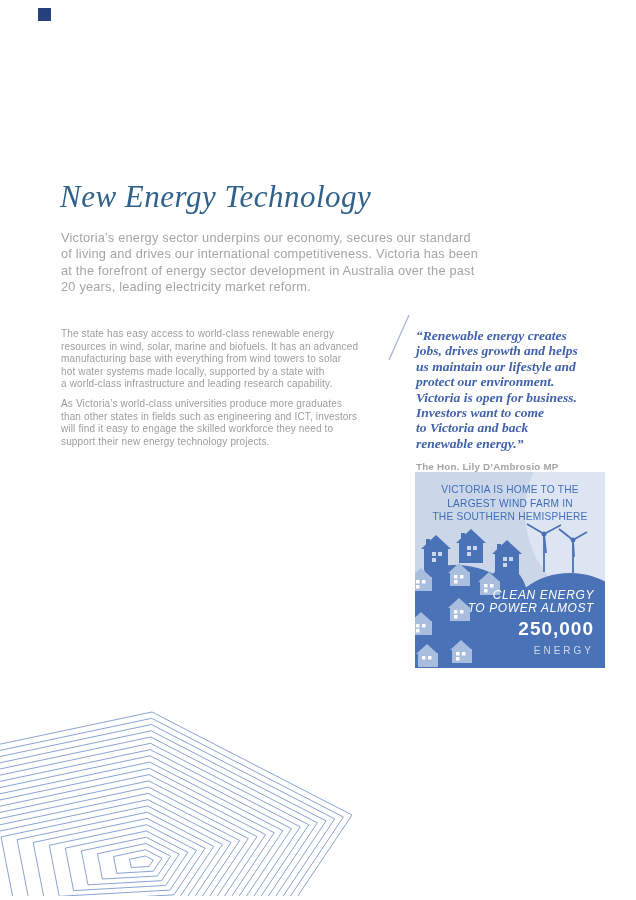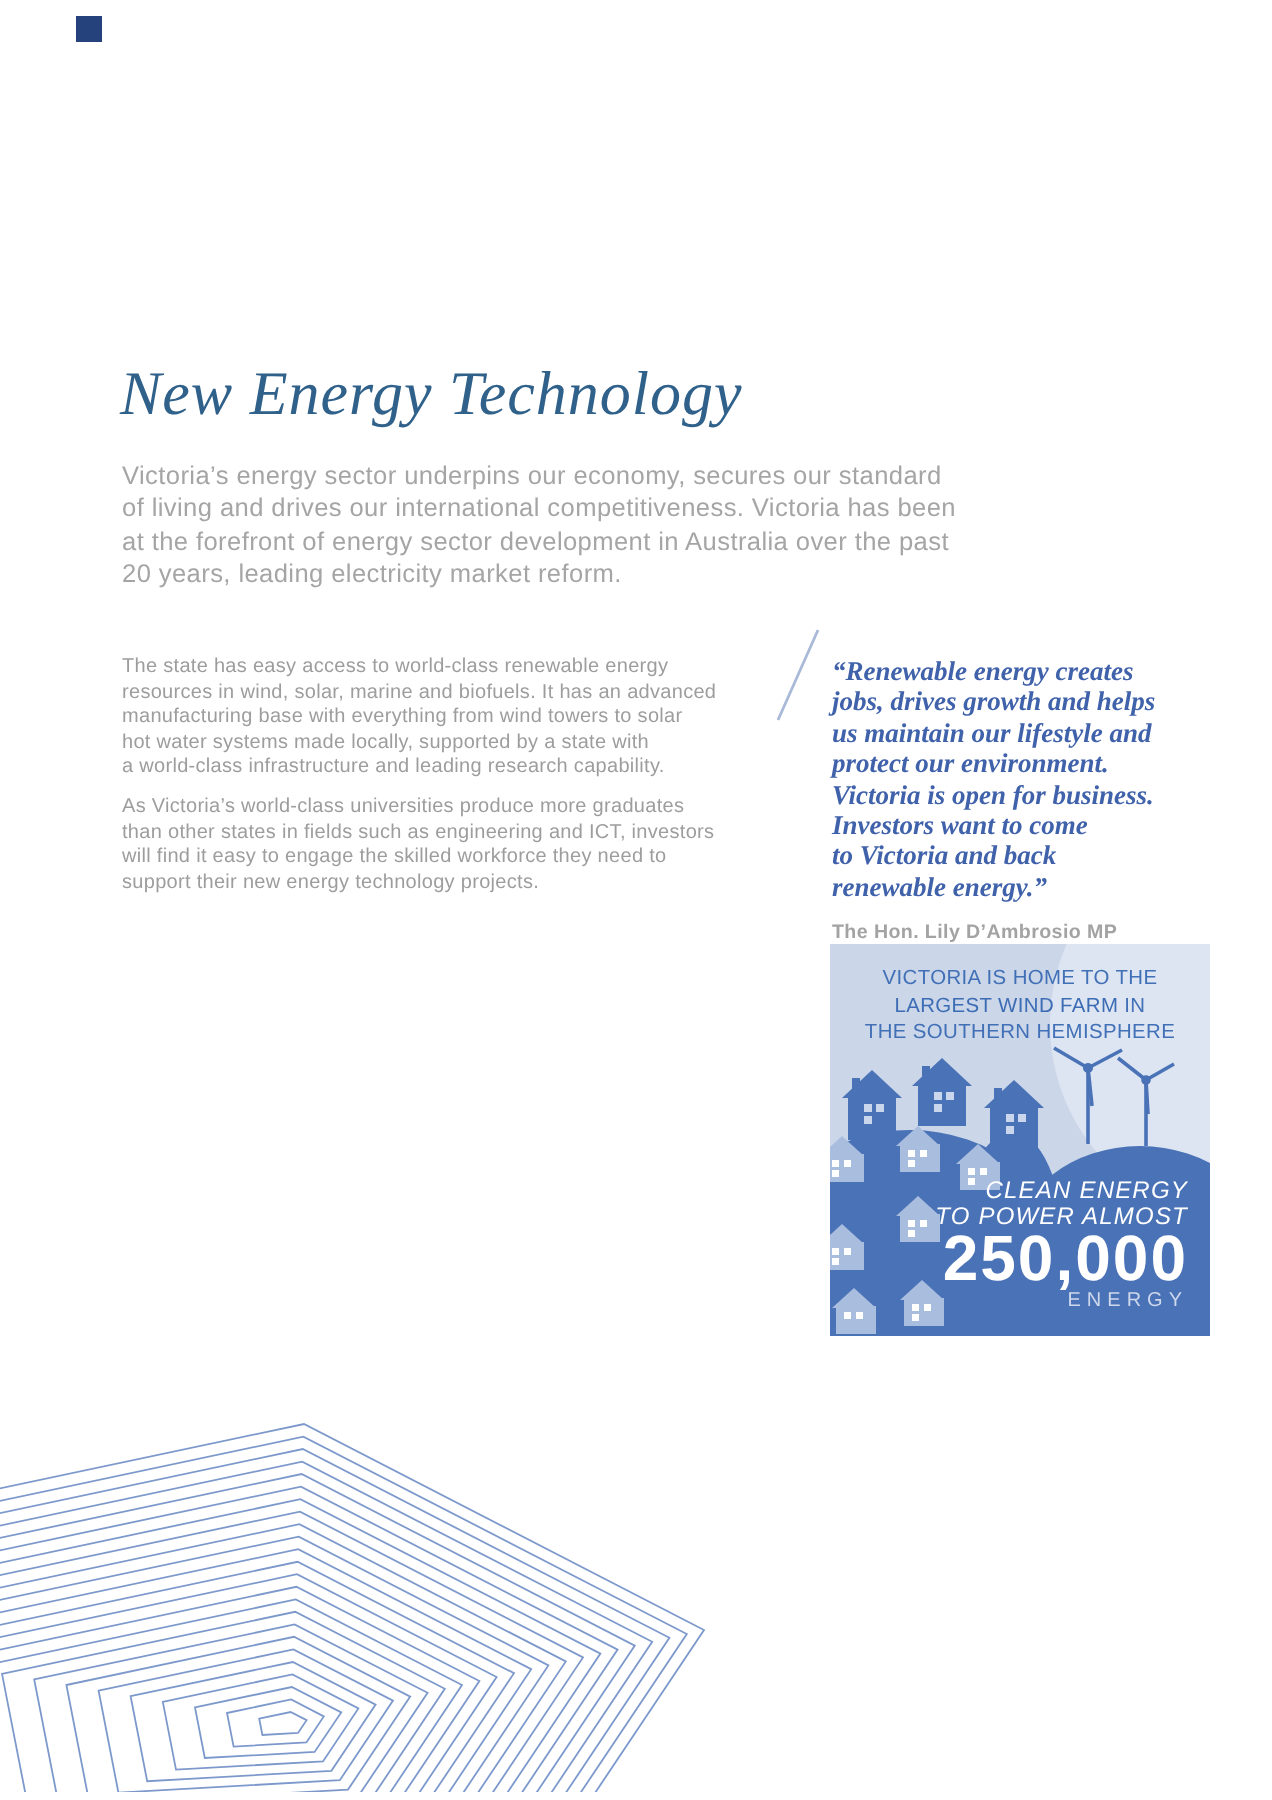--- a/index.html
+++ b/index.html
@@ -27,21 +27,21 @@
 
   .attribution{left:416px;top:460px;font-size:9.8px;line-height:13px;color:#a3a3a3;letter-spacing:0.2px;font-weight:bold;}
 
   .infographic{left:415px;top:472px;width:190px;height:196px;overflow:hidden;}
   .infographic svg.scene{position:absolute;left:0;top:0;}
   .ig-head{position:absolute;left:0;top:11px;width:190px;text-align:center;
            font-size:10.2px;line-height:13.5px;color:#4170b6;font-weight:500;letter-spacing:0.2px;}
   .ig-head .b{font-weight:400;color:#3c6cb4;}
   .ig-stats{position:absolute;right:11px;top:117px;text-align:right;color:#ffffff;}
   .ig-stats .s1{font-size:12px;line-height:12.5px;letter-spacing:0.6px;font-style:italic;}
-  .ig-stats .val{font-size:32px;font-weight:700;line-height:30px;letter-spacing:1px;}
+  .ig-stats .val{font-size:19px;font-weight:700;line-height:30px;letter-spacing:1px;}
   .ig-stats .unit{font-size:10px;letter-spacing:3px;line-height:13px;color:#cdd8ec;}
 
   .line-pattern{left:0;top:705px;}
 </style>
 </head>
 <body>
 
 <div class="page">
 
   <div class="abs corner-tab"></div>

